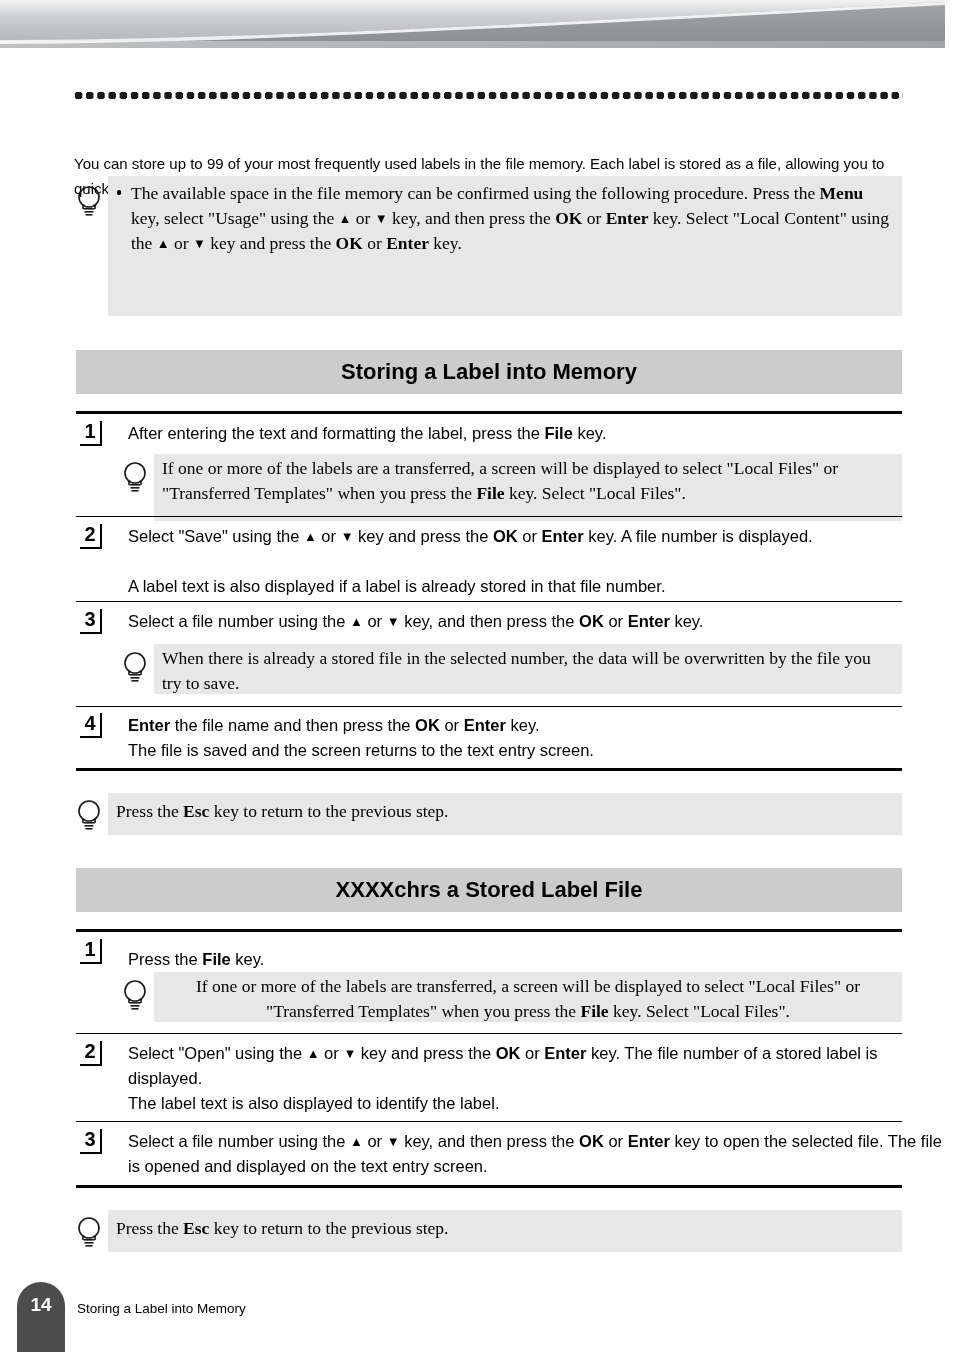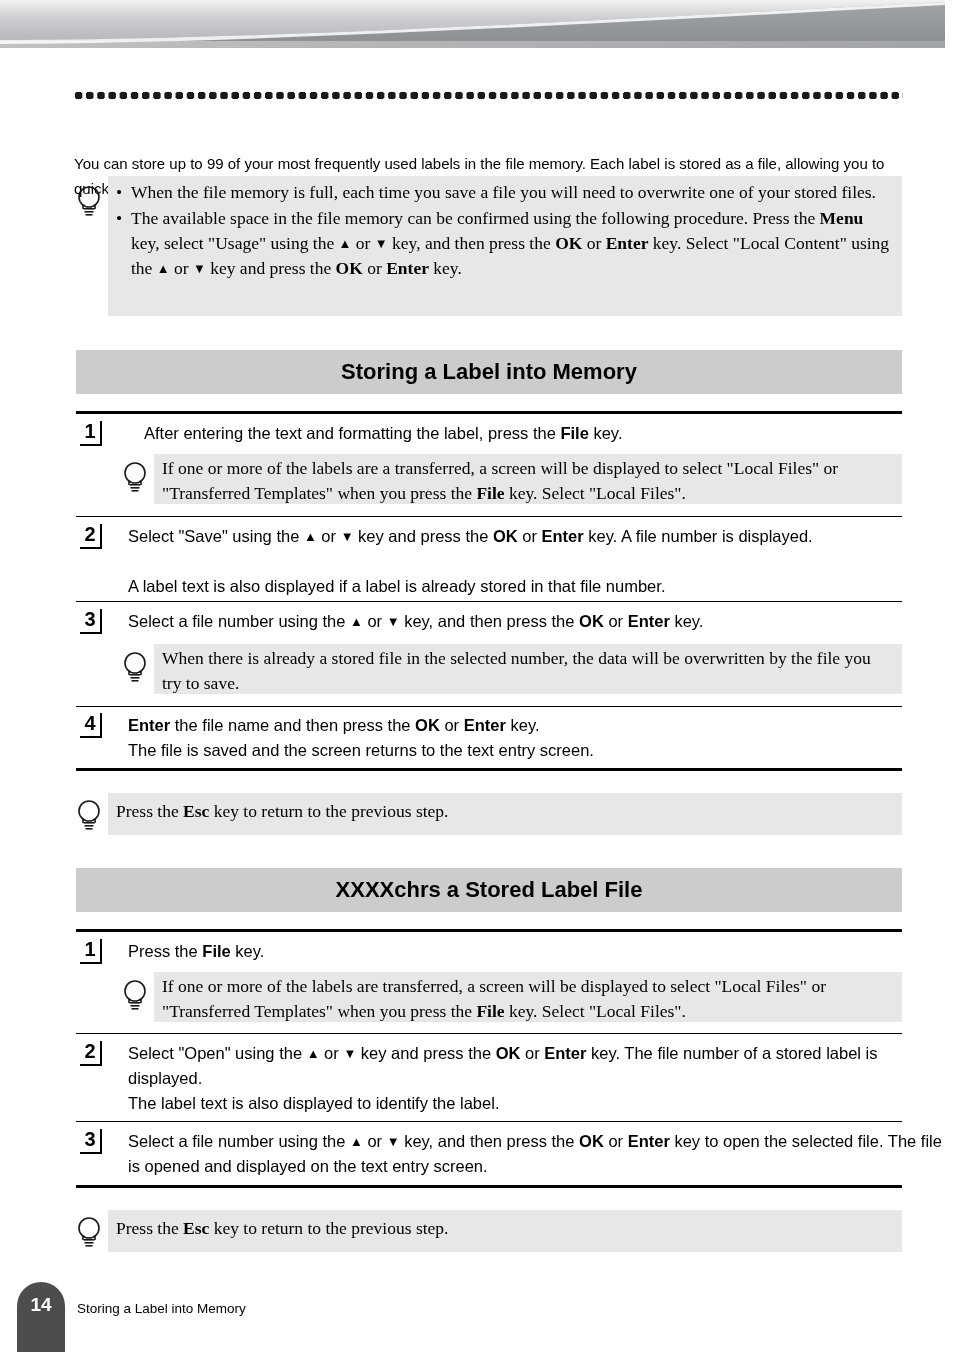--- a/index.html
+++ b/index.html
@@ -145,50 +145,49 @@
         <circle cx="13" cy="13" r="10" fill="none" stroke="#1a1a1a" stroke-width="1.6"></circle>
         <path d="M7,21 L7,25 M19,21 L19,25" stroke="#1a1a1a" stroke-width="1.6" fill="none"></path>
         <rect x="7.5" y="24" width="11" height="1.6" fill="#1a1a1a"></rect>
         <rect x="8.5" y="27" width="9" height="1.6" fill="#1a1a1a"></rect>
         <rect x="9.5" y="30" width="7" height="1.6" fill="#1a1a1a"></rect>
       </svg>
     </div>
     <div class="tipbox serif" style="position:absolute;left:32px;top:0px;width:794px;height:140px;padding:4px 8px 0 8px;">
       <div style="font-size:17.5px;line-height:25px;position:relative;padding-left:15px;">
         <span style="position:absolute;left:0;top:0;">•</span>
-        <span>When the file memory is full, each time you save a file you will need to overwrite one of your stored files.</span>
       </div>
       <div style="font-size:17.5px;line-height:25px;position:relative;padding-left:15px;margin-top:1px;">
         <span style="position:absolute;left:0;top:0;">•</span>
         <span>The available space in the file memory can be confirmed using the following procedure. Press the <b>Menu</b> key, select "Usage" using the <span class="ar">▲</span> or <span class="ar">▼</span> key, and then press the <b>OK</b> or <b>Enter</b> key. Select "Local Content" using the <span class="ar">▲</span> or <span class="ar">▼</span> key and press the <b>OK</b> or <b>Enter</b> key.</span>
       </div>
     </div>
   </div>
 
   <div class="secband" style="left:76px;top:350px;width:826px;height:44px;padding-top:9px;">
     <span>Storing a Label into Memory</span>
   </div>
 
   <div class="rule-thick" style="left:76px;top:411px;width:826px;"></div>
 
   <div class="step" style="left:80px;top:421px;width:820px;">
     <div class="stepnum">1</div>
-    <div class="steptext" style="width:770px;margin-left:16px;">After entering the text and formatting the label, press the <b>File</b> key.</div>
+    <div class="steptext" style="width:770px;">After entering the text and formatting the label, press the <b>File</b> key.</div>
   </div>
   <div class="tipwrap" style="left:122px;top:454px;">
     <div class="bulb" style="left:0px;top:6px;">
       <svg width="26" height="36" viewBox="0 0 26 36">
         <circle cx="13" cy="13" r="10" fill="none" stroke="#1a1a1a" stroke-width="1.6"></circle>
         <path d="M7,21 L7,25 M19,21 L19,25" stroke="#1a1a1a" stroke-width="1.6" fill="none"></path>
         <rect x="7.5" y="24" width="11" height="1.6" fill="#1a1a1a"></rect>
         <rect x="8.5" y="27" width="9" height="1.6" fill="#1a1a1a"></rect>
         <rect x="9.5" y="30" width="7" height="1.6" fill="#1a1a1a"></rect>
       </svg>
     </div>
-    <div class="tipbox serif" style="position:absolute;left:32px;top:0px;width:748px;height:50px;padding:2px 8px 12px 8px;font-size:17.5px;line-height:25px;">If one or more of the labels are a transferred, a screen will be displayed to select "Local Files" or "Transferred Templates" when you press the <b>File</b> key. Select "Local Files".</div>
+    <div class="tipbox serif" style="position:absolute;left:32px;top:0px;width:748px;height:67px;padding:2px 8px 12px 8px;font-size:17.5px;line-height:25px;">If one or more of the labels are a transferred, a screen will be displayed to select "Local Files" or "Transferred Templates" when you press the <b>File</b> key. Select "Local Files".</div>
   </div>
 
   <div class="rule-thin" style="left:76px;top:516px;width:826px;"></div>
 
   <div class="step" style="left:80px;top:524px;width:820px;">
     <div class="stepnum">2</div>
     <div class="steptext" style="width:828px;">Select "Save" using the <span class="ar">▲</span> or <span class="ar">▼</span> key and press the <b>OK</b> or <b>Enter</b> key. A file number is displayed.</div>
     <div class="steptext" style="top:50px;width:828px;">A label text is also displayed if a label is already stored in that file number.</div>
   </div>
 
@@ -235,33 +234,33 @@
   </div>
 
   <div class="secband" style="left:76px;top:868px;width:826px;height:44px;padding-top:9px;">
     <span>XXXXchrs a Stored Label File</span>
   </div>
 
   <div class="rule-thick" style="left:76px;top:929px;width:826px;"></div>
 
   <div class="step" style="left:80px;top:939px;width:820px;">
     <div class="stepnum">1</div>
-    <div class="steptext" style="width:770px;">Press the <b>File</b> key.</div>
+    <div class="steptext" style="width:770px;margin-top:8px;">Press the <b>File</b> key.</div>
   </div>
   <div class="tipwrap" style="left:122px;top:972px;">
     <div class="bulb" style="left:0px;top:6px;">
       <svg width="26" height="36" viewBox="0 0 26 36">
         <circle cx="13" cy="13" r="10" fill="none" stroke="#1a1a1a" stroke-width="1.6"></circle>
         <path d="M7,21 L7,25 M19,21 L19,25" stroke="#1a1a1a" stroke-width="1.6" fill="none"></path>
         <rect x="7.5" y="24" width="11" height="1.6" fill="#1a1a1a"></rect>
         <rect x="8.5" y="27" width="9" height="1.6" fill="#1a1a1a"></rect>
         <rect x="9.5" y="30" width="7" height="1.6" fill="#1a1a1a"></rect>
       </svg>
     </div>
-    <div class="tipbox serif" style="position:absolute;left:32px;top:0px;width:748px;height:50px;padding:2px 8px 0 8px;font-size:17.5px;line-height:25px;">If one or more of the labels are transferred, a screen will be displayed to select "Local Files" or "Transferred Templates" when you press the <b>File</b> key. Select "Local Files".</div>
+    <div class="tipbox serif" style="position:absolute;left:32px;top:0px;width:748px;height:50px;padding:2px 8px 0 8px;font-size:17.5px;line-height:25px;text-align:center;">If one or more of the labels are transferred, a screen will be displayed to select "Local Files" or "Transferred Templates" when you press the <b>File</b> key. Select "Local Files".</div>
   </div>
 
   <div class="rule-thin" style="left:76px;top:1033px;width:826px;"></div>
 
   <div class="step" style="left:80px;top:1041px;width:820px;">
     <div class="stepnum">2</div>
     <div class="steptext" style="width:828px;">Select "Open" using the <span class="ar">▲</span> or <span class="ar">▼</span> key and press the <b>OK</b> or <b>Enter</b> key. The file number of a stored label is displayed.</div>
     <div class="steptext" style="top:50px;width:828px;">The label text is also displayed to identify the label.</div>
   </div>
 

